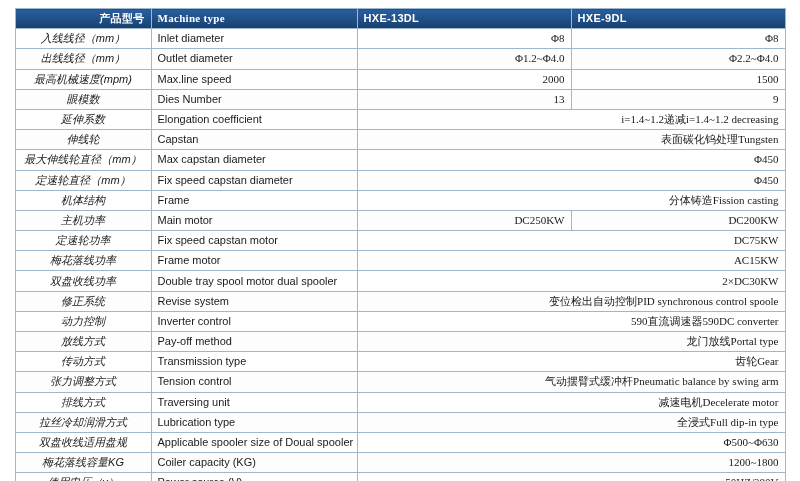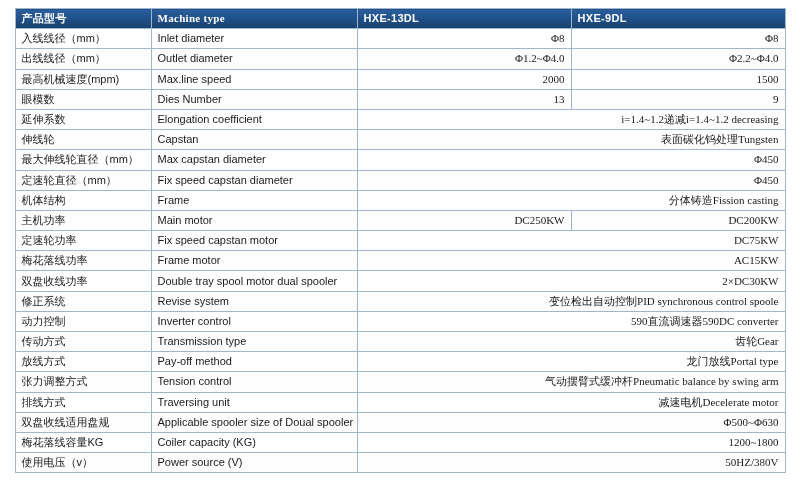--- a/index.html
+++ b/index.html
@@ -39,33 +39,34 @@
     background: linear-gradient(180deg, #2a5f9e 0%, #1f4e85 55%, #17406f 100%);
     color: #ffffff;
     font-weight: bold;
     font-size: 13px;
     height: 26px;
     border: 1px solid #17406f;
     text-align: left;
     letter-spacing: 0.3px;
   }
   thead th.th-cn {
-    text-align: left;
+    text-align: right;
     padding-left: 10px;
   }
   thead th.th-en {
     text-align: left;
     padding-left: 10px;
     font-family: "Liberation Serif", serif;
     font-size: 14px;
     margin-top: 12px;
   }
   td.cn {
-    text-align: left;
+    text-align: center;
     padding-left: 10px;
+    font-style: italic;
   }
   td.en {
     text-align: left;
     padding-left: 8px;
   }
   td.val {
     text-align: right;
     font-family: Liberation Serif, serif;
   }
   tbody tr:nth-child(even) td {
@@ -168,38 +169,43 @@
         <td class="cn">修正系统</td>
         <td class="en">Revise system</td>
         <td class="val" colspan="2">变位检出自动控制PID synchronous control spoole</td>
       </tr>
       <tr>
         <td class="cn">动力控制</td>
         <td class="en">Inverter control</td>
         <td class="val" colspan="2">590直流调速器590DC converter</td>
       </tr>
       <tr>
+        <td class="cn">放线方式</td>
+        <td class="en">Pay-off method</td>
+        <td class="val" colspan="2">龙门放线Portal type</td>
+      </tr>
+      <tr>
         <td class="cn">传动方式</td>
         <td class="en">Transmission type</td>
         <td class="val" colspan="2">齿轮Gear</td>
       </tr>
       <tr>
-        <td class="cn">放线方式</td>
-        <td class="en">Pay-off method</td>
-        <td class="val" colspan="2">龙门放线Portal type</td>
-      </tr>
-      <tr>
         <td class="cn">张力调整方式</td>
         <td class="en">Tension control</td>
         <td class="val" colspan="2">气动摆臂式缓冲杆Pneumatic balance by swing arm</td>
       </tr>
       <tr>
         <td class="cn">排线方式</td>
         <td class="en">Traversing unit</td>
         <td class="val" colspan="2">减速电机Decelerate motor</td>
+      </tr>
+      <tr>
+        <td class="cn">拉丝冷却润滑方式</td>
+        <td class="en">Lubrication type</td>
+        <td class="val" colspan="2">全浸式Full dip-in type</td>
       </tr>
       <tr>
         <td class="cn">双盘收线适用盘规</td>
         <td class="en">Applicable spooler size of Doual spooler</td>
         <td class="val" colspan="2">Φ500~Φ630</td>
       </tr>
       <tr>
         <td class="cn">梅花落线容量KG</td>
         <td class="en">Coiler capacity (KG)</td>
         <td class="val" colspan="2">1200~1800</td>

